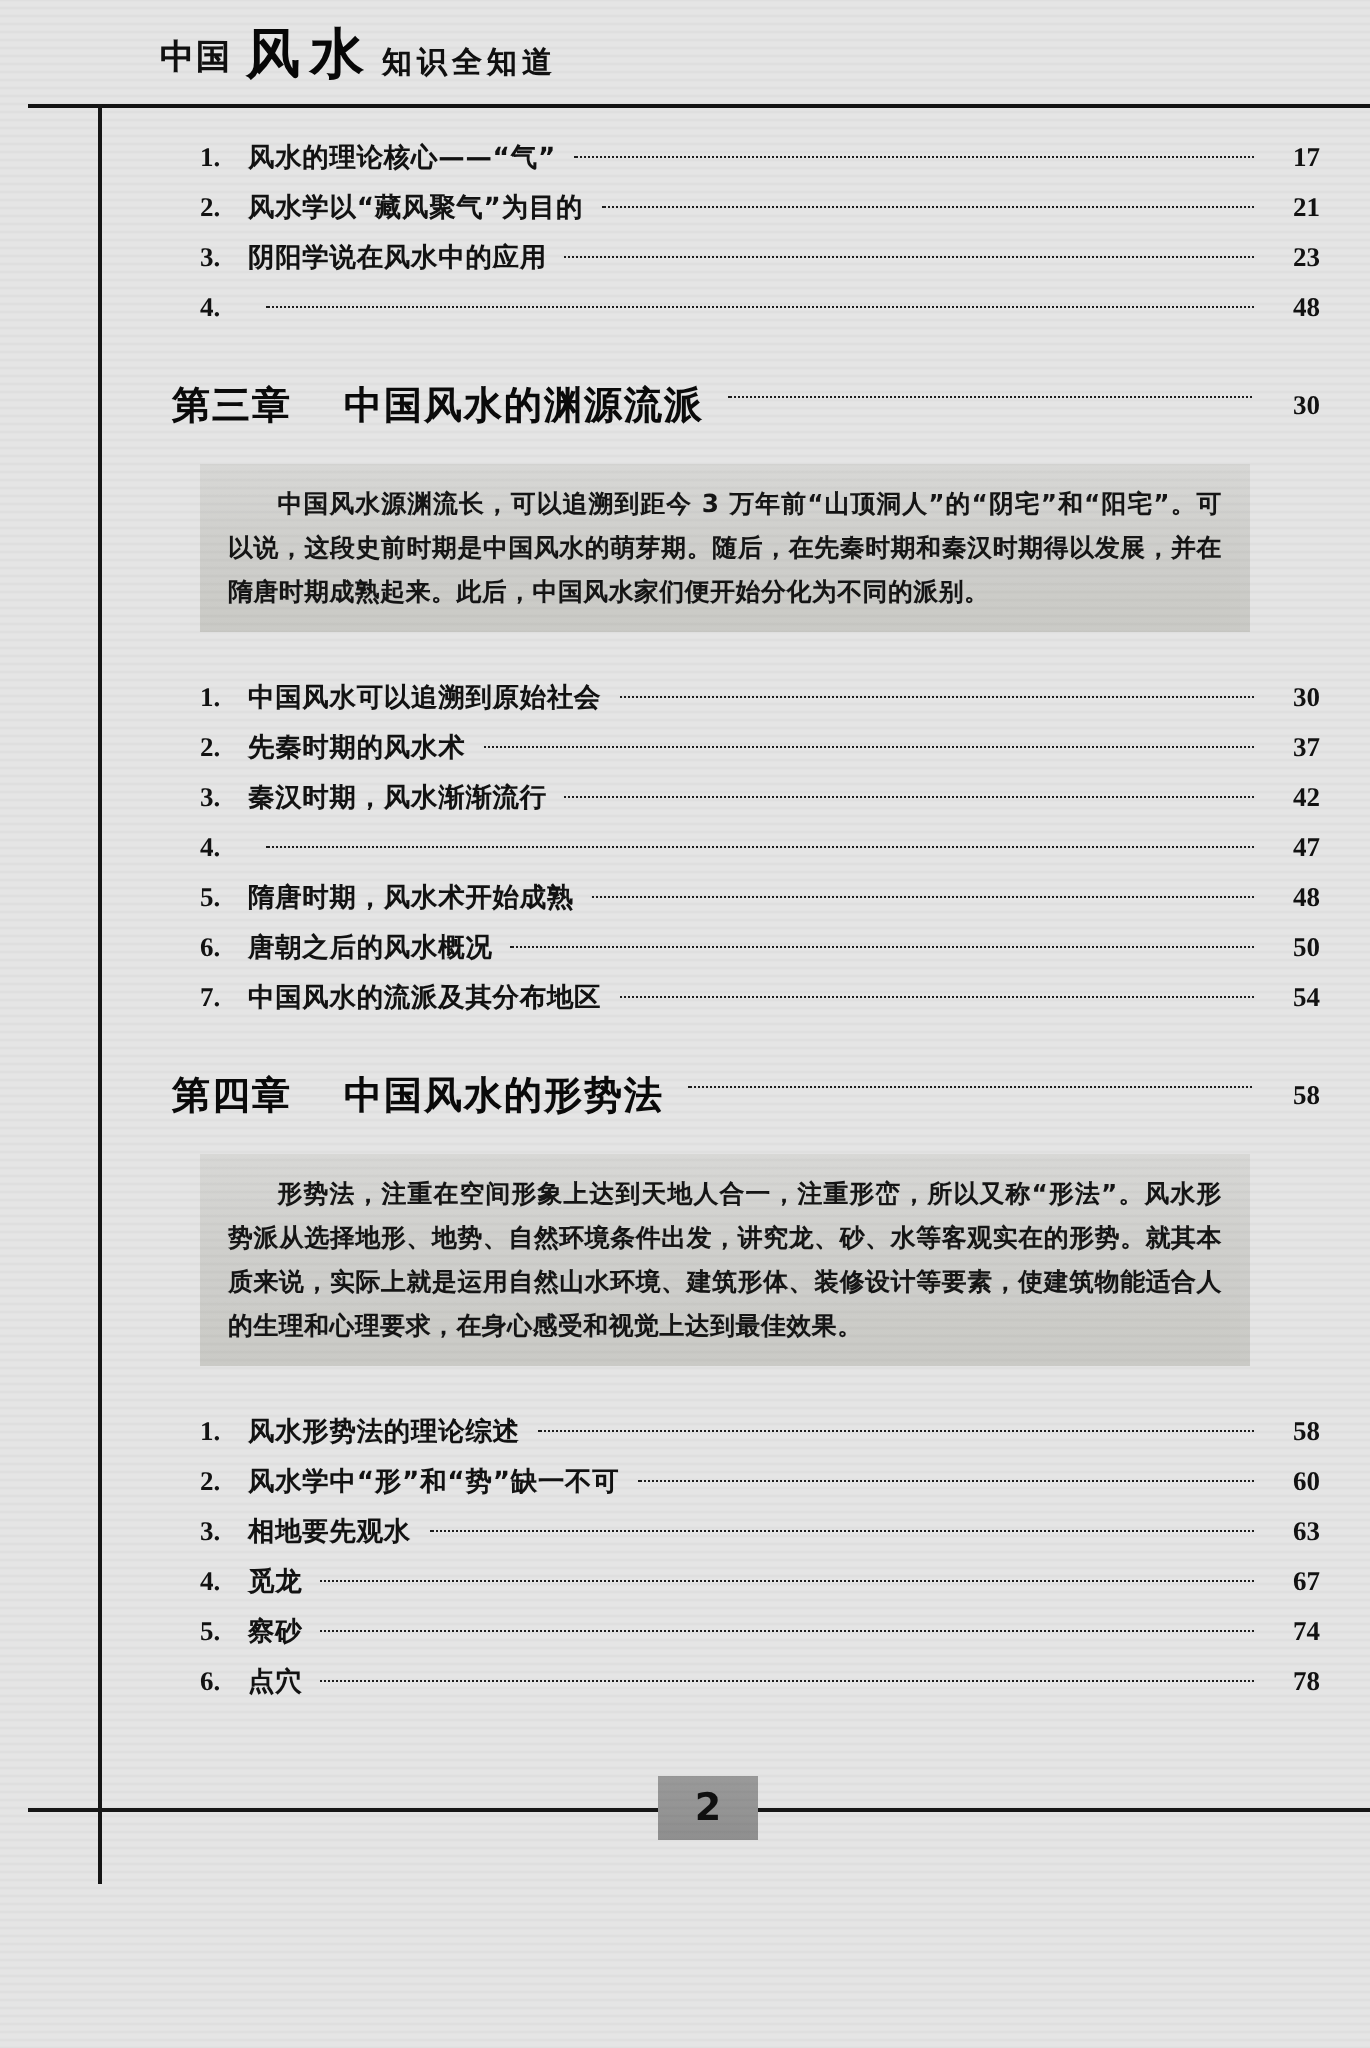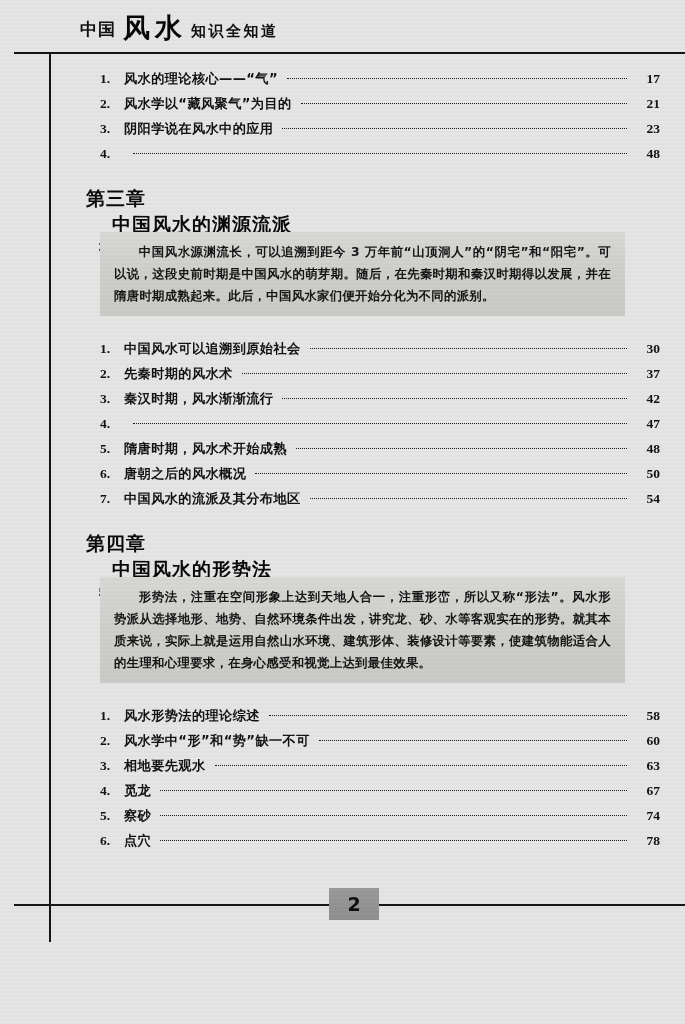--- a/index.html
+++ b/index.html
@@ -131,24 +131,23 @@
     width: 26px;
     text-align: right;
     font-family: "Liberation Serif", serif;
     font-weight: bold;
     font-size: 13.5px;
   }
 
   
   .chapter {
     display: flex;
-    align-items: flex-start;
+    align-items: center;
     margin-left: -14px;
     height: 34px;
-    flex-direction: column;
   }
   .chapter-num {
     font-family: "DejaVu Sans", sans-serif;
     font-weight: bold;
     font-size: 19px;
     letter-spacing: 1px;
     color: #0a0a0a;
     flex: 0 0 auto;
   }
   .chapter-title {

